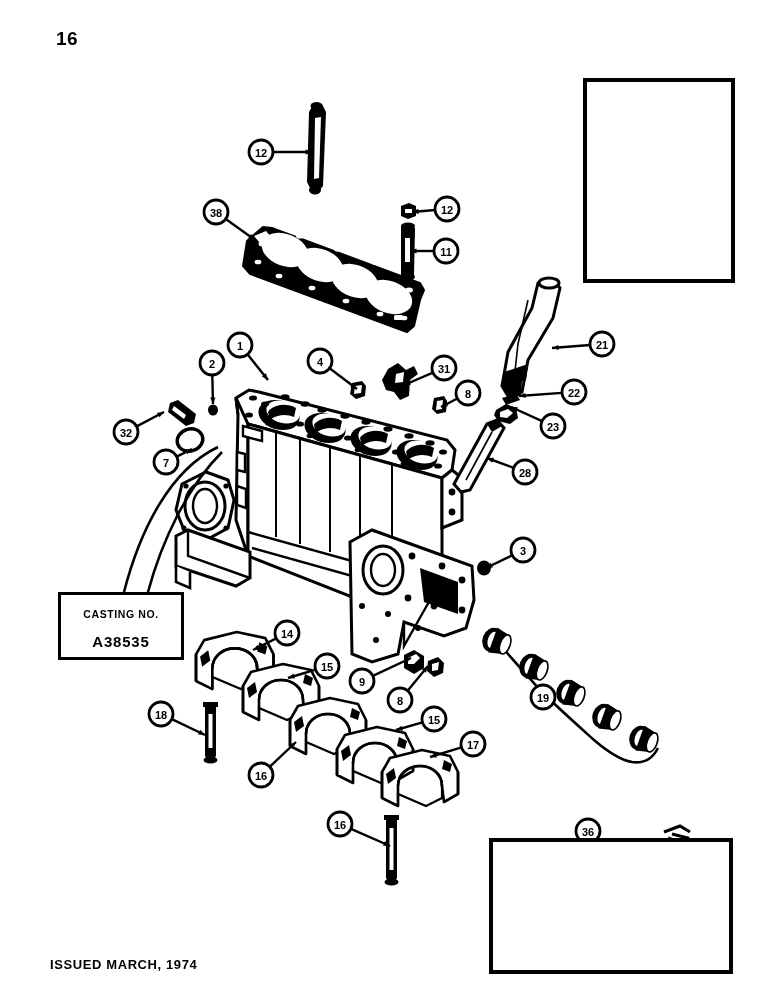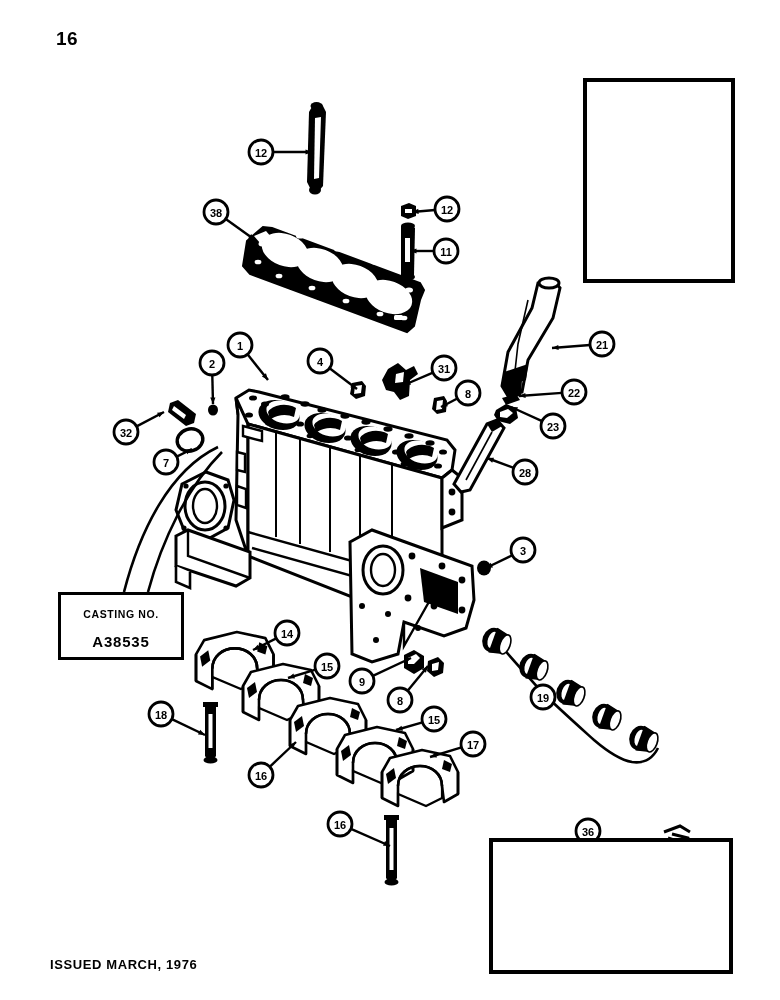--- a/index.html
+++ b/index.html
@@ -20,21 +20,21 @@
   .inset-box{position:absolute;border:4px solid #000;background:#fff;box-sizing:border-box;}
   #inset-dipstick{left:583px;top:78px;width:152px;height:205px;}
   #inset-heater{left:489px;top:838px;width:244px;height:136px;}
 </style>
 </head>
 <body>
 
 <div id="sheet">
 
   <div class="page-number">16</div>
-  <div class="issued">ISSUED MARCH, 1976</div>
+  <div class="issued">ISSUED MARCH, 1974</div>
 
   <svg class="art" viewBox="0 0 780 1000">
     <defs>
       <g id="bearing-cap">
         <path d="M0,22 L8,8 L40,0 L68,6 L76,22 L76,44 L62,52 L60,36
                  C60,24 50,16 38,16 C26,16 16,24 16,36 L16,56 L0,48 Z" fill="#fff" stroke="#000" stroke-width="2.6" stroke-linejoin="round"></path>
         <path d="M16,36 C16,24 26,16 38,16 C50,16 60,24 60,36" fill="none" stroke="#000" stroke-width="2.6"></path>
         <path d="M0,22 L0,48" fill="none" stroke="#000" stroke-width="2.6"></path>
         <path d="M76,22 L76,44" fill="none" stroke="#000" stroke-width="2.6"></path>
         <path d="M4,24 L12,18 L14,28 L6,34 Z" fill="#000"></path>

